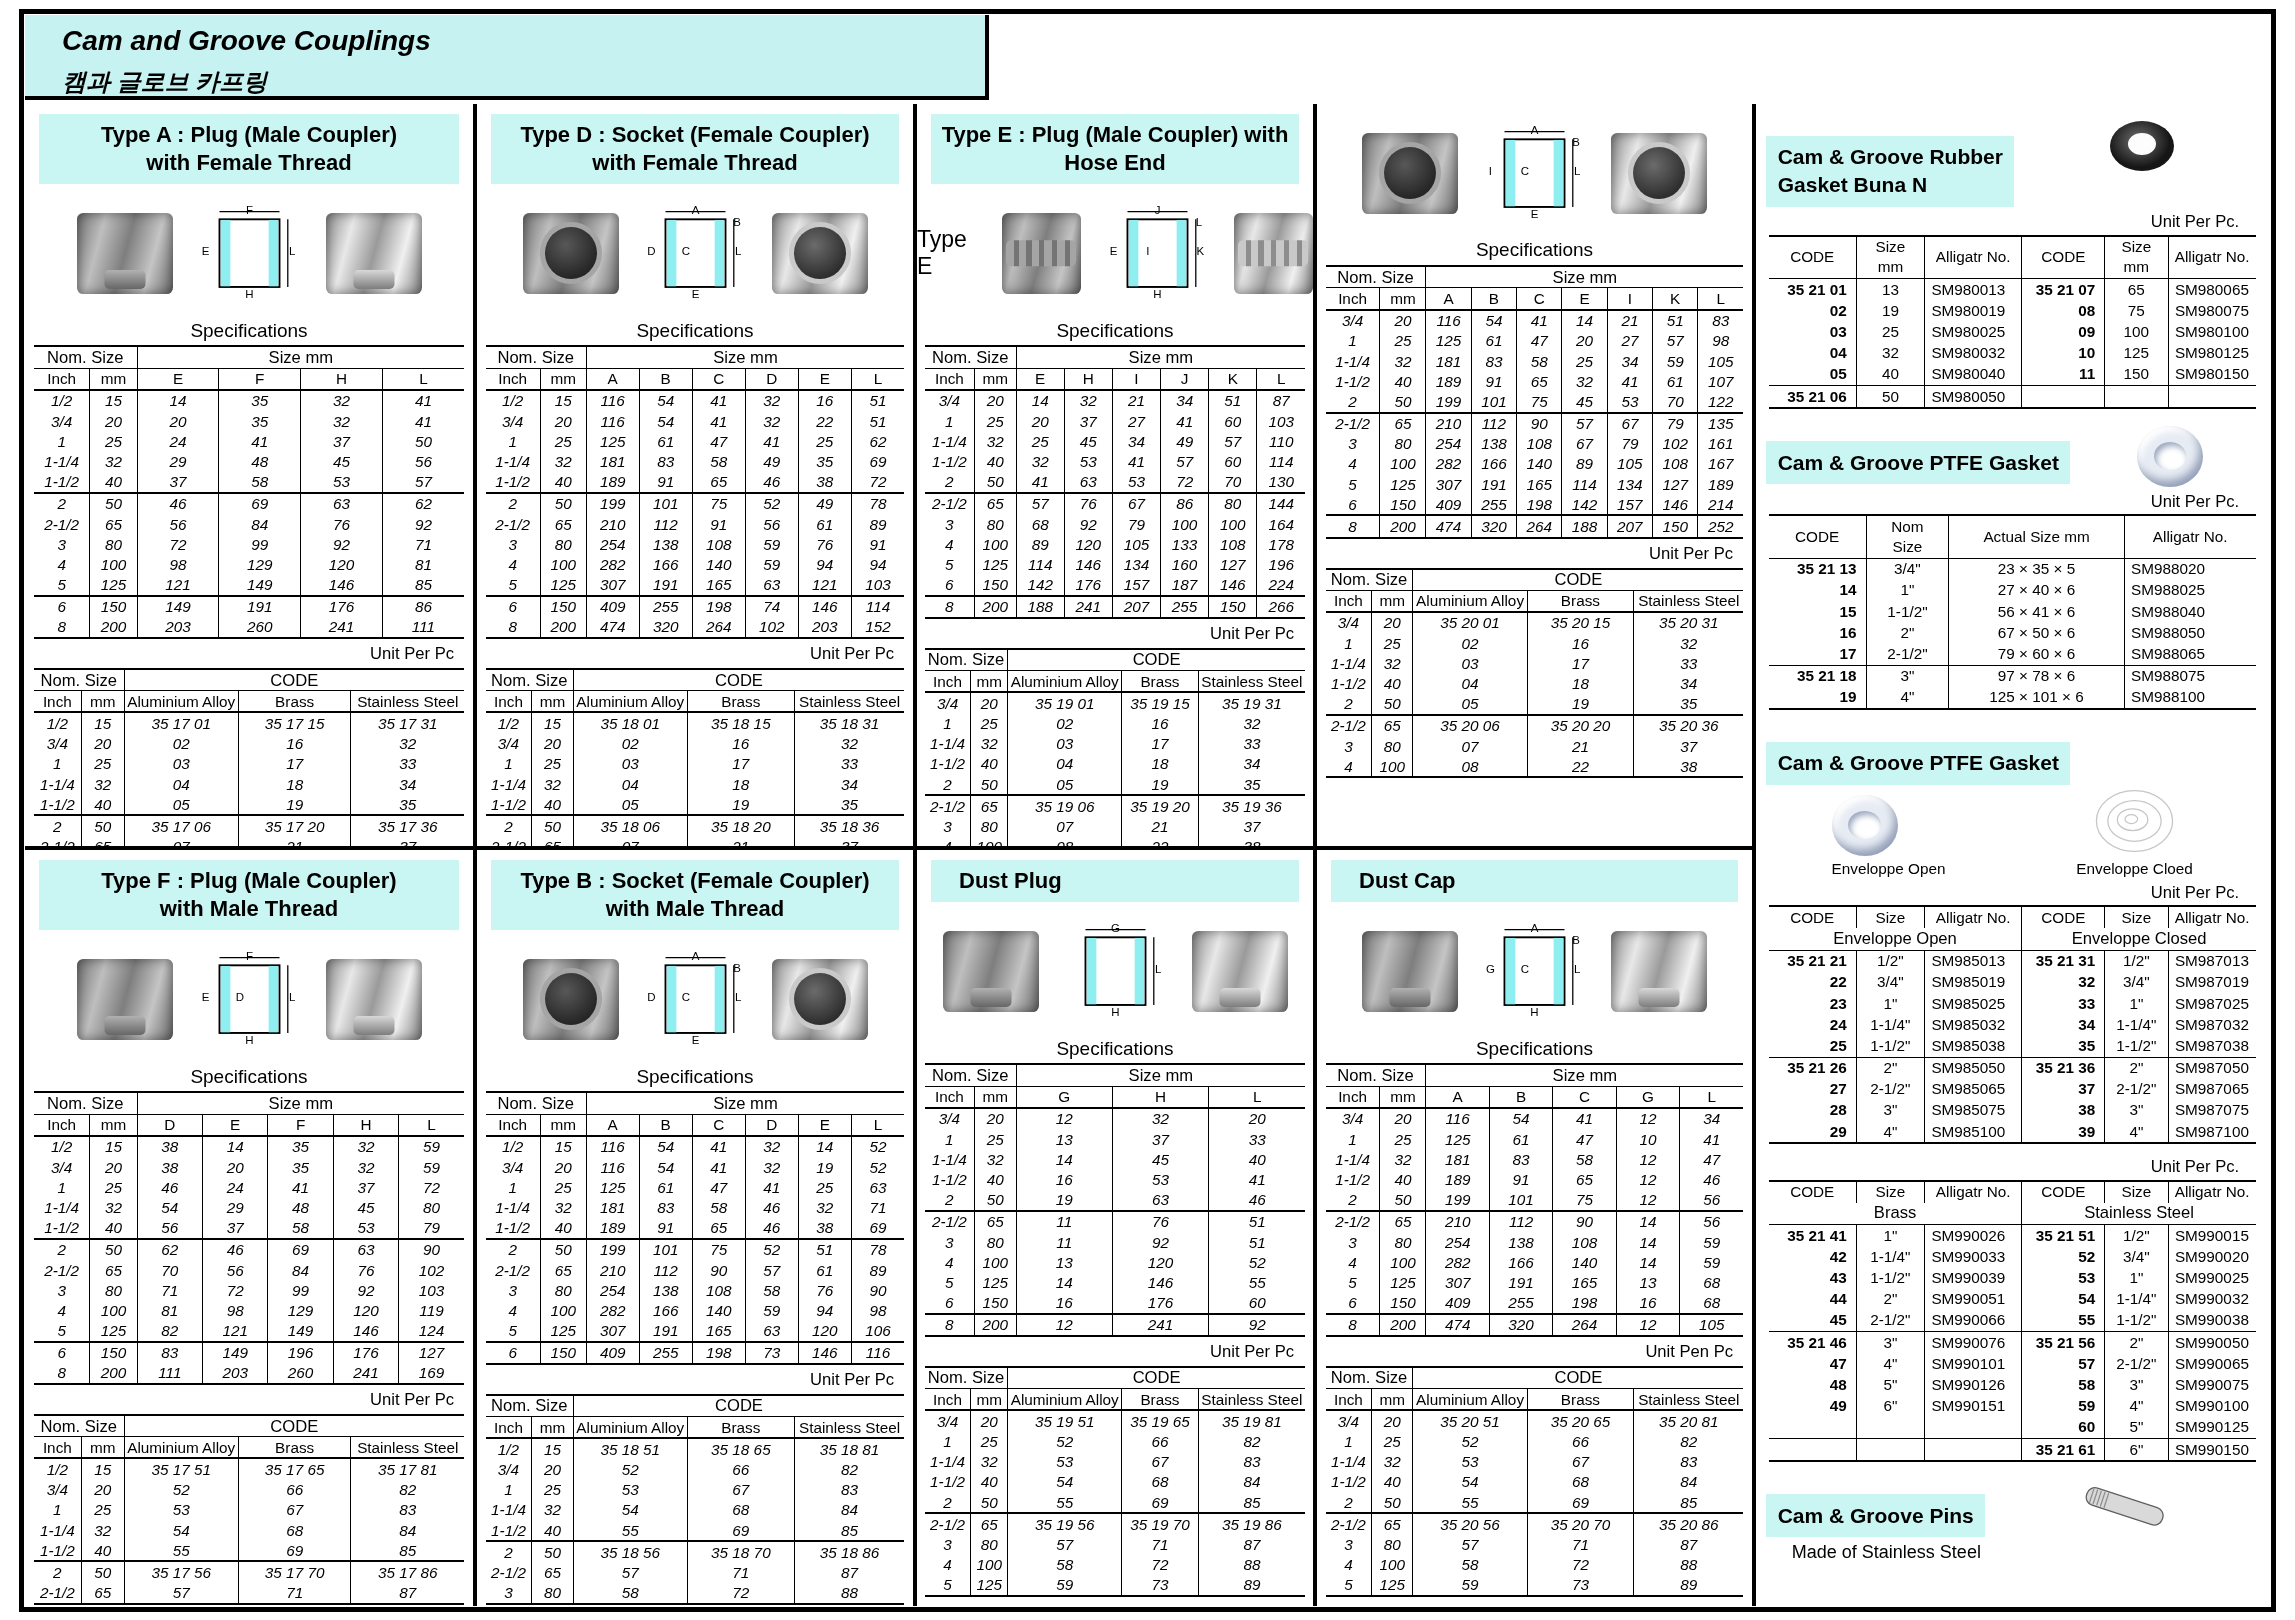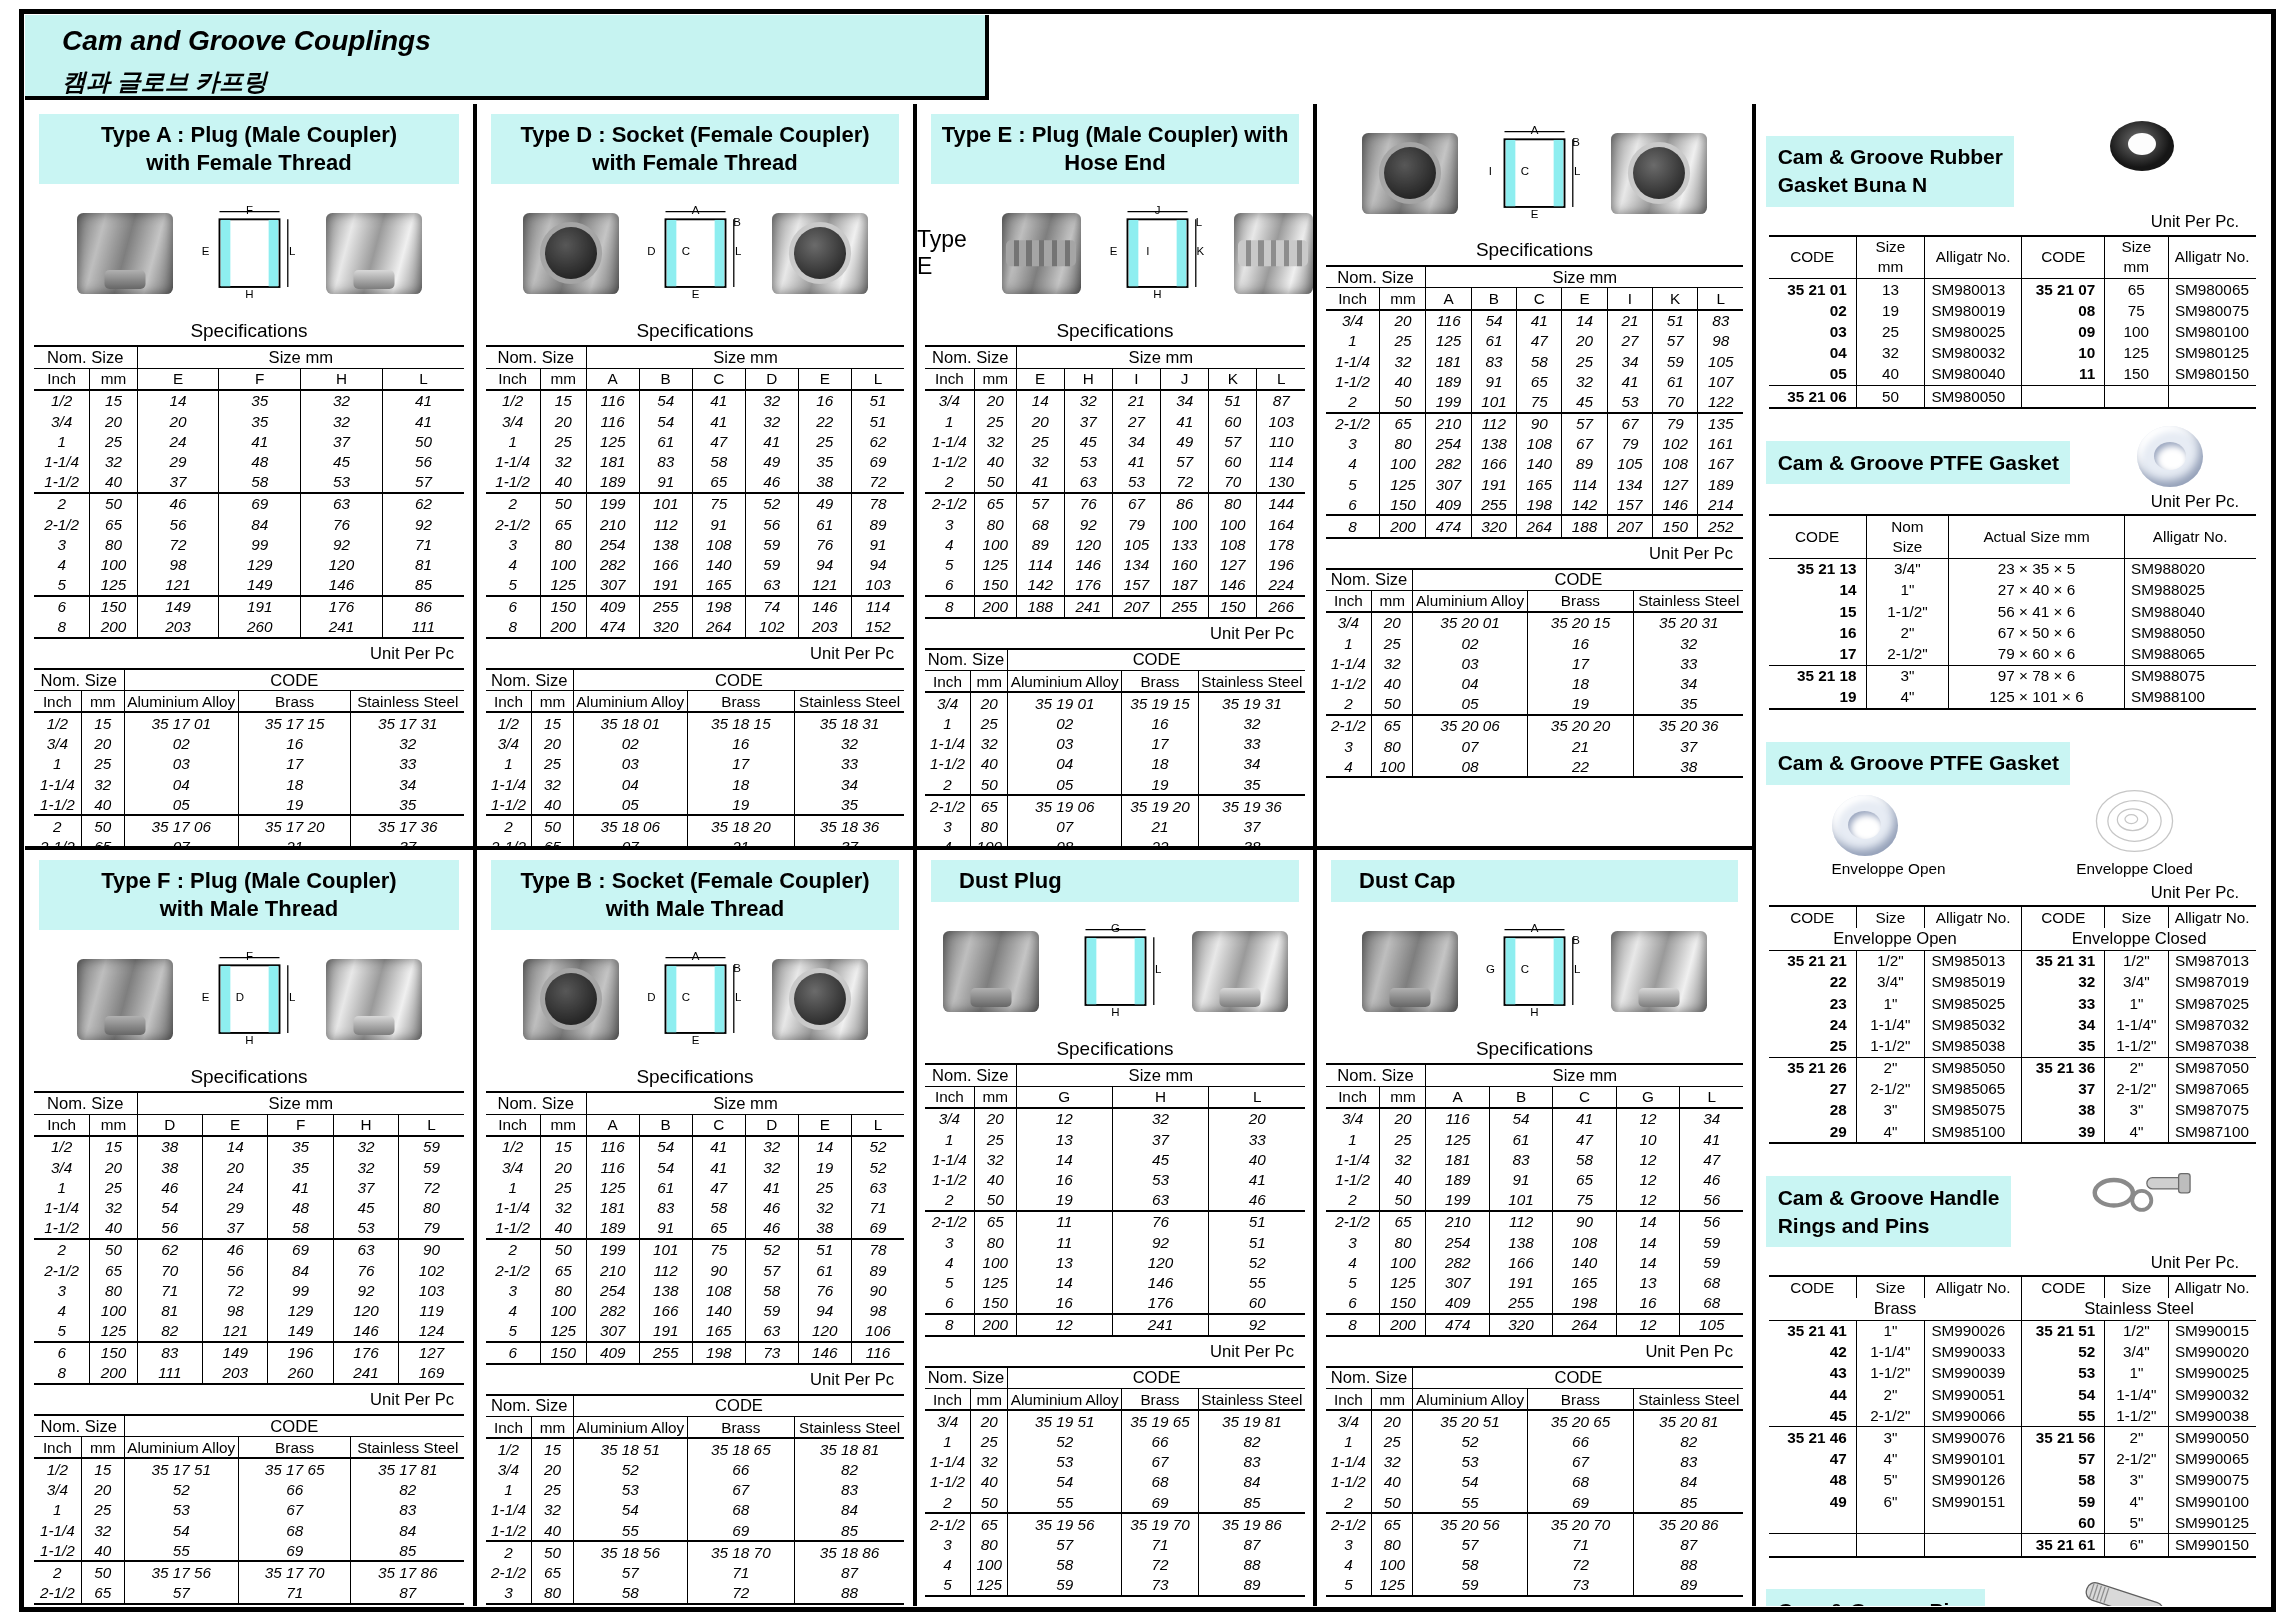--- a/index.html
+++ b/index.html
@@ -2357,34 +2357,20 @@
                 <td class="vl ">4"</td>
                 <td class="vl allig">SM985100</td>
                 <td class="vl code">39</td>
                 <td class="vl ">4"</td>
                 <td class="vl allig">SM987100</td>
               </tr>
             </tbody>
           </table>
         </div>
         <div class="panel">
-          <div class="panel-head">
-            <div class="panel-title">
-              <div>Cam &amp; Groove Handle</div>
-              <div>Rings and Pins</div>
-            </div>
-            <div class="panel-imgzone">
-              <div><svg width="115" height="61" viewBox="0 0 180 96">
-                  <ellipse cx="48" cy="50" rx="30" ry="20" fill="none" stroke="#8a8a8a" stroke-width="7"></ellipse>
-                  <circle cx="92" cy="62" r="15" fill="none" stroke="#8a8a8a" stroke-width="6"></circle>
-                  <rect x="100" y="26" width="66" height="18" rx="9" fill="#cfcfcf" stroke="#6b6b6b" stroke-width="2"></rect>
-                  <rect x="150" y="20" width="18" height="30" rx="4" fill="#bdbdbd" stroke="#6b6b6b" stroke-width="2"></rect>
-                </svg></div>
-            </div>
-          </div>
           <div class="unit">Unit Per Pc.</div>
           <table class="st">
             <colgroup>
               <col style="width:18%">
               <col style="width:14%">
               <col style="width:20%">
               <col style="width:17%">
               <col style="width:13%">
               <col style="width:18%">
             </colgroup>

